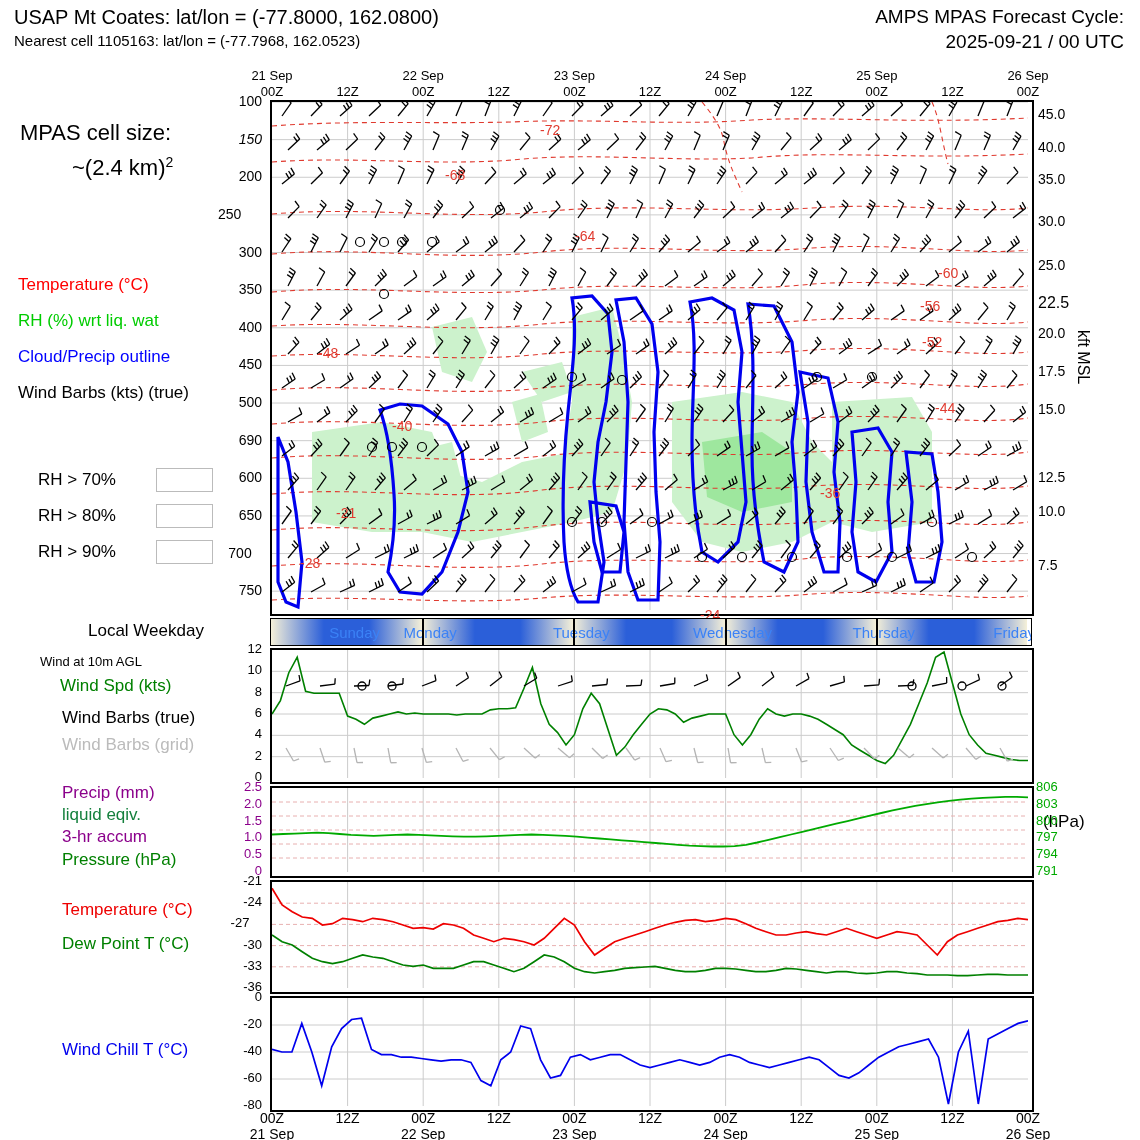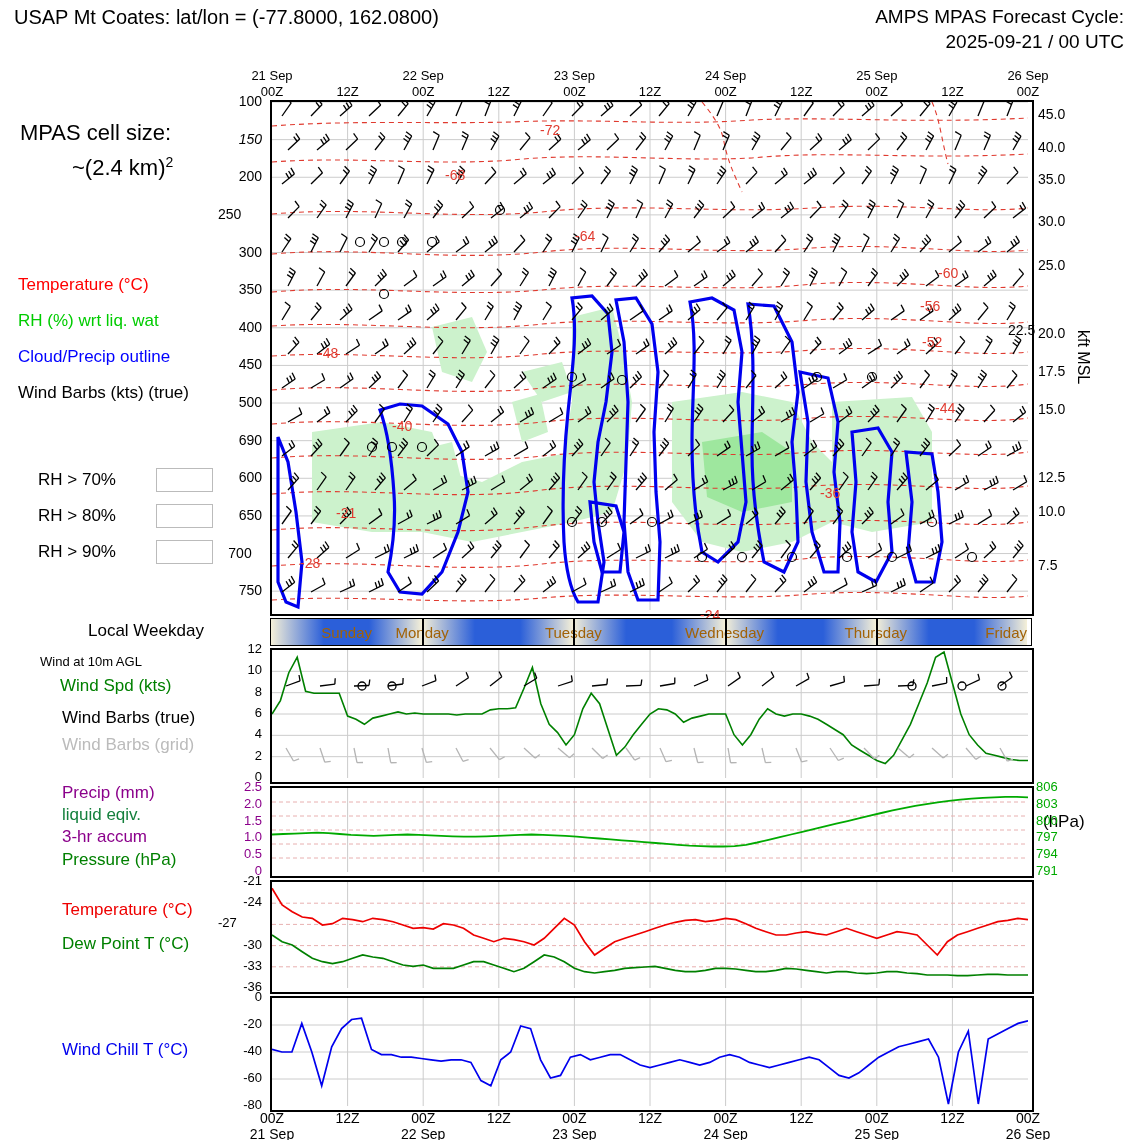--- a/index.html
+++ b/index.html
@@ -20,35 +20,36 @@
   svg{display:block;}
   .isoT{fill:none;stroke:#e03a2f;stroke-width:1.1;stroke-dasharray:5 4;}
   .cloud{fill:none;stroke:#0000ee;stroke-width:3.2;}
   .rh70{fill:#ccf2cc;}
   .rh80{fill:#9ee79e;}
   .rh90{fill:#18d818;}
   .barb{stroke:#000;stroke-width:1.3;fill:none;}
   .barbg{stroke:#b4b4b4;stroke-width:1.3;fill:none;}
   
   #wkstrip{left:270px;top:618px;width:760px;height:26px;border:1px solid #000;overflow:hidden;}
-  .wkcell{position:absolute;top:0;height:26px;font-size:15px;color:#a16207;display:flex;align-items:center;justify-content:center;}
+  .wkcell{position:absolute;top:0;height:26px;font-size:15px;color:#3b82f6;display:flex;align-items:center;justify-content:center;padding-left:8px;}
   .wkdiv{position:absolute;top:0;height:26px;width:2px;background:#000;}
   
   .panel{position:absolute;left:270px;width:760px;border:2px solid #000;background:#fff;}
   #p-wind{top:648px;height:132px;}
   #p-prec{top:786px;height:88px;}
   #p-temp{top:880px;height:110px;}
   #p-chill{top:996px;height:112px;}
 </style>
 </head>
 <body>
 
 <div id="root">
 
   <div class="abs t" id="hdr-left">USAP Mt Coates: lat/lon = (-77.8000, 162.0800)</div>
+  <div class="abs t" id="hdr-left2">Nearest cell 1105163: lat/lon = (-77.7968, 162.0523)</div>
   <div class="abs t" id="hdr-right">AMPS MPAS Forecast Cycle:</div>
   <div class="abs t" id="hdr-right2">2025-09-21 / 00 UTC</div>
 
   <div class="abs t" style="left:20px;top:120px;font-size:22px;">MPAS cell size:</div>
   <div class="abs t" style="left:72px;top:154px;font-size:22px;">
     <span>~(2.4 km)</span><sup style="font-size:14px">2</sup>
   </div>
 
   <div class="abs t legend-txt" style="left:18px;top:275px;color:#ff0000;">Temperature (°C)</div>
   <div class="abs t legend-txt" style="left:18px;top:311px;color:#00cc00;">RH (%) wrt liq. wat</div>
@@ -1385,21 +1386,21 @@
       <div class="abs t" style="left: 218px; top: 506.926px; width: 44px; text-align: right; font-size: 14px;">650</div>
       <div class="abs t" style="left: 218px; top: 544.556px; width: 44px; text-align: center; font-size: 14px;">700</div>
       <div class="abs t" style="left: 218px; top: 582.185px; width: 44px; text-align: right; font-size: 14px;">750</div>
     </div>
   <div id="mainraxis">
       <div class="abs t" style="left: 1038px; top: 106px; font-size: 14px;">45.0</div>
       <div class="abs t" style="left: 1038px; top: 139px; font-size: 14px;">40.0</div>
       <div class="abs t" style="left: 1038px; top: 171px; font-size: 14px;">35.0</div>
       <div class="abs t" style="left: 1038px; top: 213px; font-size: 14px;">30.0</div>
       <div class="abs t" style="left: 1038px; top: 257px; font-size: 14px;">25.0</div>
-      <div class="abs t" style="left: 1008px; top: 294px; font-size: 14px; margin-top: 28px;">22.5</div>
+      <div class="abs t" style="left: 1038px; top: 294px; font-size: 16px;">22.5</div>
       <div class="abs t" style="left: 1038px; top: 325px; font-size: 14px;">20.0</div>
       <div class="abs t" style="left: 1038px; top: 363px; font-size: 14px;">17.5</div>
       <div class="abs t" style="left: 1038px; top: 401px; font-size: 14px;">15.0</div>
       <div class="abs t" style="left: 1038px; top: 469px; font-size: 14px;">12.5</div>
       <div class="abs t" style="left: 1038px; top: 503px; font-size: 14px;">10.0</div>
       <div class="abs t" style="left: 1038px; top: 557px; font-size: 14px;">7.5</div>
     </div>
   <div id="isolabels">
       <div class="abs t" style="left: 540px; top: 122px; font-size: 14px; color: rgb(224, 58, 47);">-72</div>
       <div class="abs t" style="left: 445px; top: 167px; font-size: 14px; color: rgb(224, 58, 47);">-68</div>
@@ -1620,21 +1621,21 @@
           <line x1="0" y1="84.8" x2="756" y2="84.8"></line>
         </g>
       <polyline id="tline" fill="none" stroke="#ee0000" stroke-width="1.7" points="0.0,6.3 10.1,23.0 20.2,29.7 30.2,35.0 40.3,36.3 50.4,43.0 60.5,41.7 70.6,36.3 80.6,37.7 90.7,39.7 100.8,36.3 110.9,37.7 121.0,39.7 131.0,43.0 141.1,46.3 151.2,45.7 161.3,47.0 171.4,41.7 181.4,43.0 191.5,46.3 201.6,53.0 211.7,56.3 221.8,59.7 231.8,56.3 241.9,57.7 252.0,59.7 262.1,63.0 272.2,56.3 282.2,46.3 292.3,36.3 302.4,43.0 312.5,59.7 322.6,73.0 332.6,66.3 342.7,59.7 352.8,56.3 362.9,53.0 373.0,49.7 383.0,46.3 393.1,43.0 403.2,40.3 413.3,38.3 423.4,37.7 433.4,39.7 443.5,38.3 453.6,36.3 463.7,37.7 473.8,41.7 483.8,46.3 493.9,49.7 504.0,53.0 514.1,53.0 524.2,51.0 534.2,49.7 544.3,51.7 554.4,53.0 564.5,49.7 574.6,46.3 584.6,49.7 594.7,53.0 604.8,56.3 614.9,53.0 625.0,49.7 635.0,51.0 645.1,53.0 655.2,63.0 665.3,73.0 675.4,59.7 685.4,53.0 695.5,49.7 705.6,46.3 715.7,43.0 725.8,39.7 735.8,38.3 745.9,36.3 756.0,37.7"></polyline>
       <polyline id="dline" fill="none" stroke="#008000" stroke-width="1.7" points="0.0,53.0 10.1,59.7 20.2,63.0 30.2,69.7 40.3,76.3 50.4,79.7 60.5,81.7 70.6,79.7 80.6,76.3 90.7,73.0 100.8,75.0 110.9,76.3 121.0,79.7 131.0,83.0 141.1,84.3 151.2,83.0 161.3,86.3 171.4,86.3 181.4,86.3 191.5,83.0 201.6,79.7 211.7,79.7 221.8,83.0 231.8,86.3 241.9,89.7 252.0,86.3 262.1,79.7 272.2,73.0 282.2,75.0 292.3,79.7 302.4,86.3 312.5,89.7 322.6,91.0 332.6,89.7 342.7,88.3 352.8,86.3 362.9,85.7 373.0,85.0 383.0,84.3 393.1,86.3 403.2,88.3 413.3,89.7 423.4,89.7 433.4,88.3 443.5,86.3 453.6,86.3 463.7,87.0 473.8,88.3 483.8,89.7 493.9,89.7 504.0,88.3 514.1,86.3 524.2,87.0 534.2,88.3 544.3,89.7 554.4,91.0 564.5,89.7 574.6,89.7 584.6,91.0 594.7,91.7 604.8,91.0 614.9,89.7 625.0,89.7 635.0,91.0 645.1,91.7 655.2,93.0 665.3,93.0 675.4,93.0 685.4,93.7 695.5,93.7 705.6,93.0 715.7,92.3 725.8,92.3 735.8,93.0 745.9,93.0 756.0,93.0"></polyline>
     </svg>
   </div>
   <div id="tempaxis">
       <div class="abs t" style="left: 218px; top: 979px; width: 44px; text-align: right; font-size: 13px;">-36</div>
       <div class="abs t" style="left: 218px; top: 957.8px; width: 44px; text-align: right; font-size: 13px;">-33</div>
       <div class="abs t" style="left: 218px; top: 936.6px; width: 44px; text-align: right; font-size: 13px;">-30</div>
-      <div class="abs t" style="left: 218px; top: 915.4px; width: 44px; text-align: left; font-size: 13px;">-27</div>
+      <div class="abs t" style="left: 218px; top: 915.4px; width: 44px; text-align: center; font-size: 13px;">-27</div>
       <div class="abs t" style="left: 218px; top: 894.2px; width: 44px; text-align: right; font-size: 13px;">-24</div>
       <div class="abs t" style="left: 218px; top: 873px; width: 44px; text-align: right; font-size: 13px;">-21</div>
     </div>
 
   <div class="panel" id="p-chill">
     <svg width="756" height="108" viewBox="0 0 756 108">
       <g id="chillgrid" stroke="#cccccc" stroke-width="1">
           <line x1="75.6" y1="0" x2="75.6" y2="108"></line>
           <line x1="151.2" y1="0" x2="151.2" y2="108"></line>
           <line x1="226.79999999999998" y1="0" x2="226.79999999999998" y2="108"></line>

